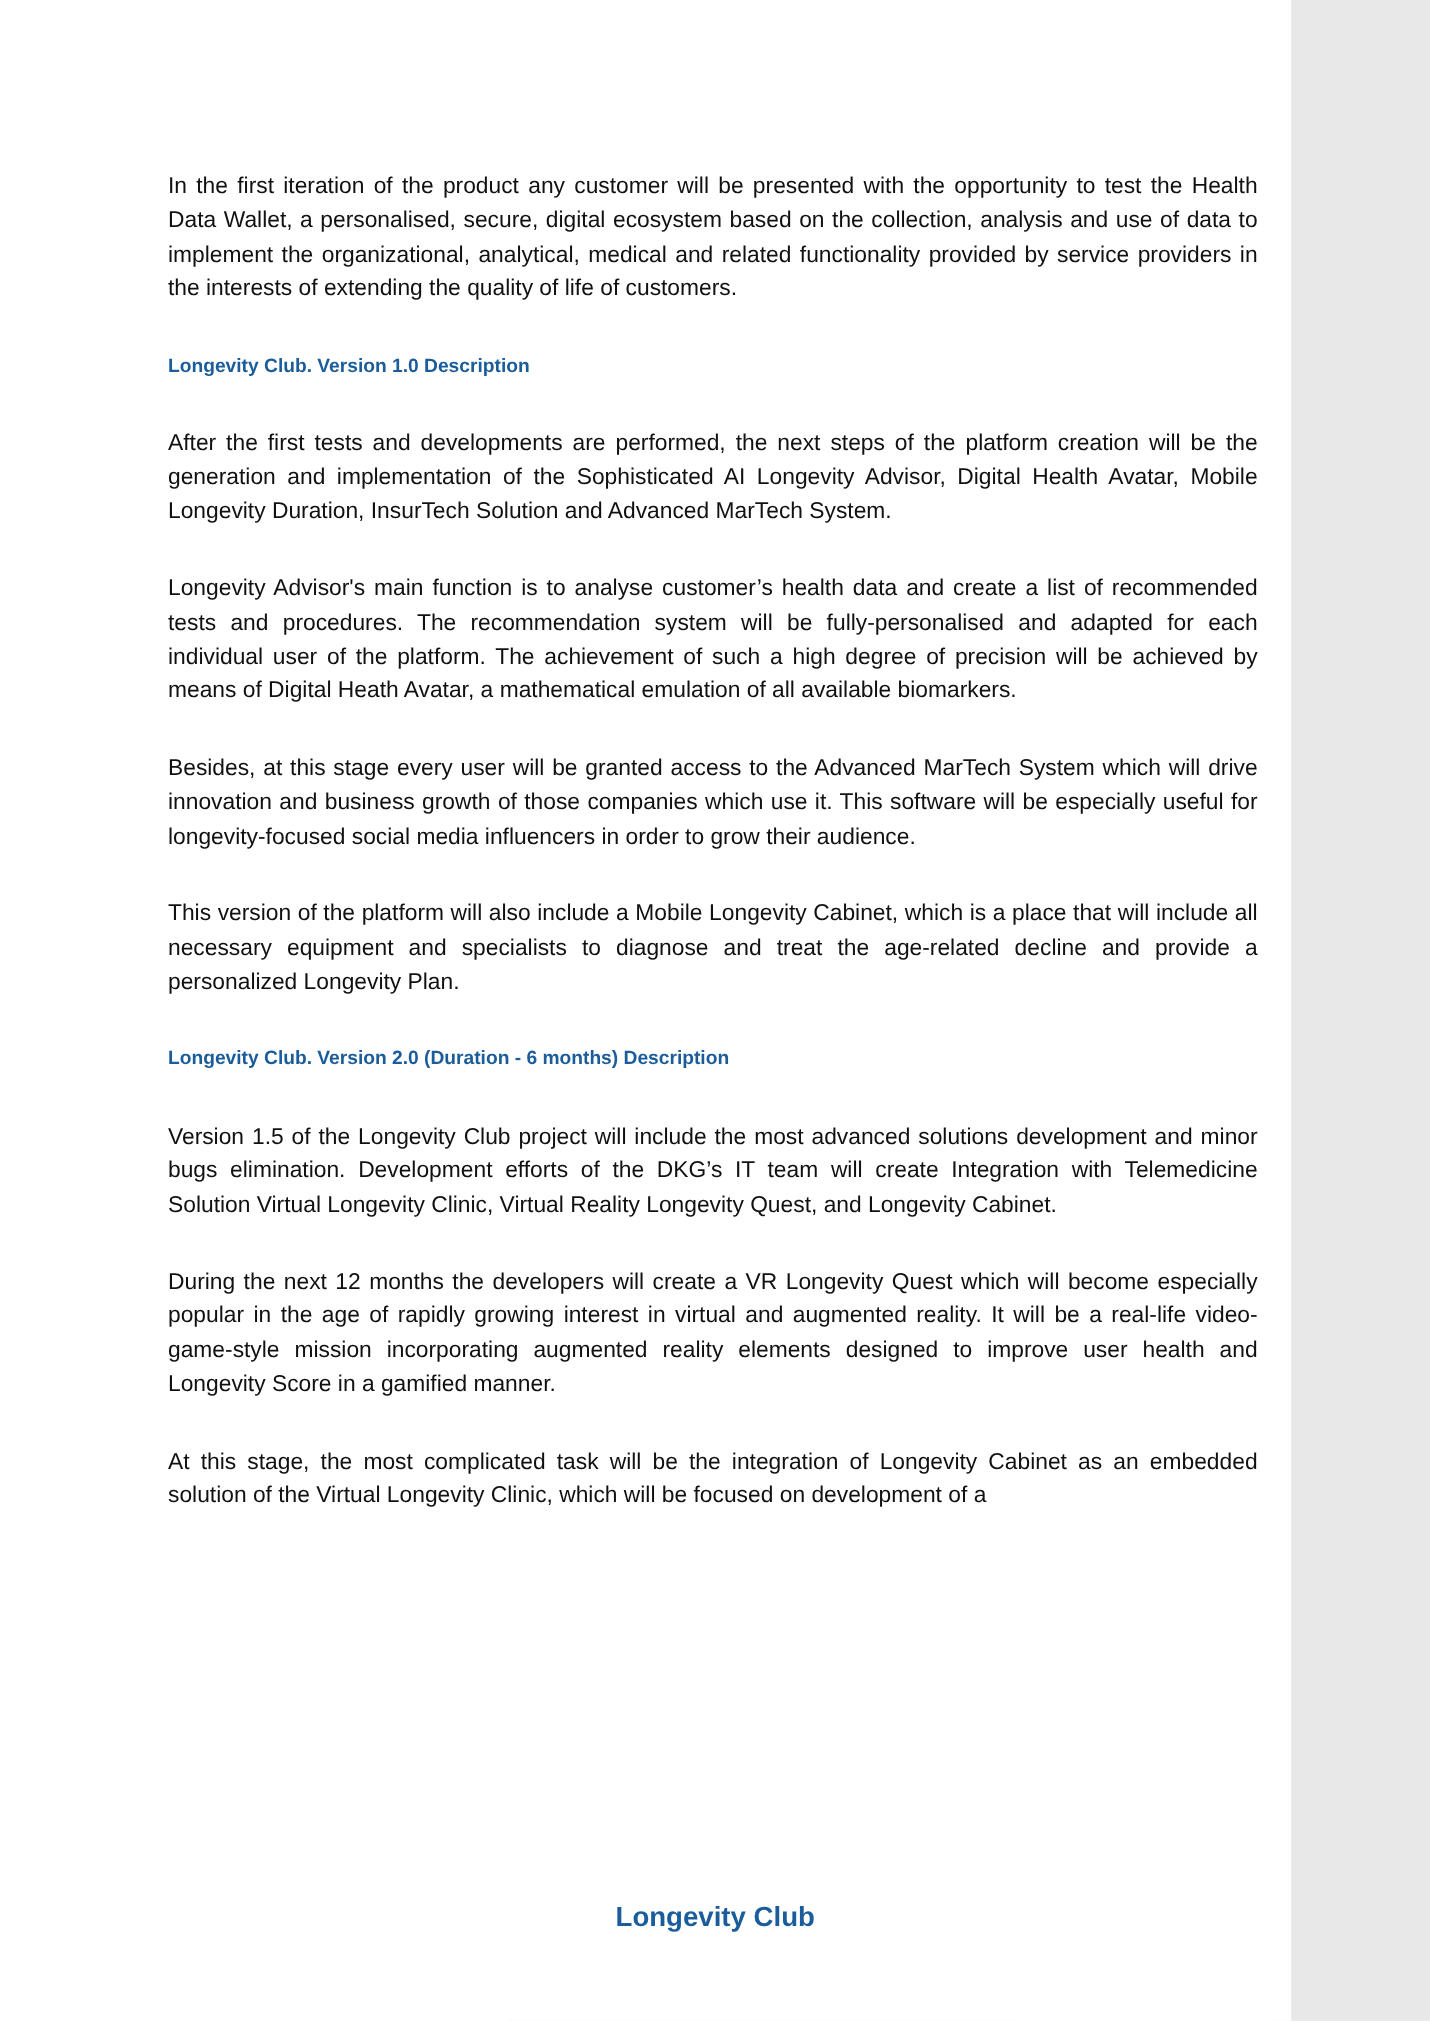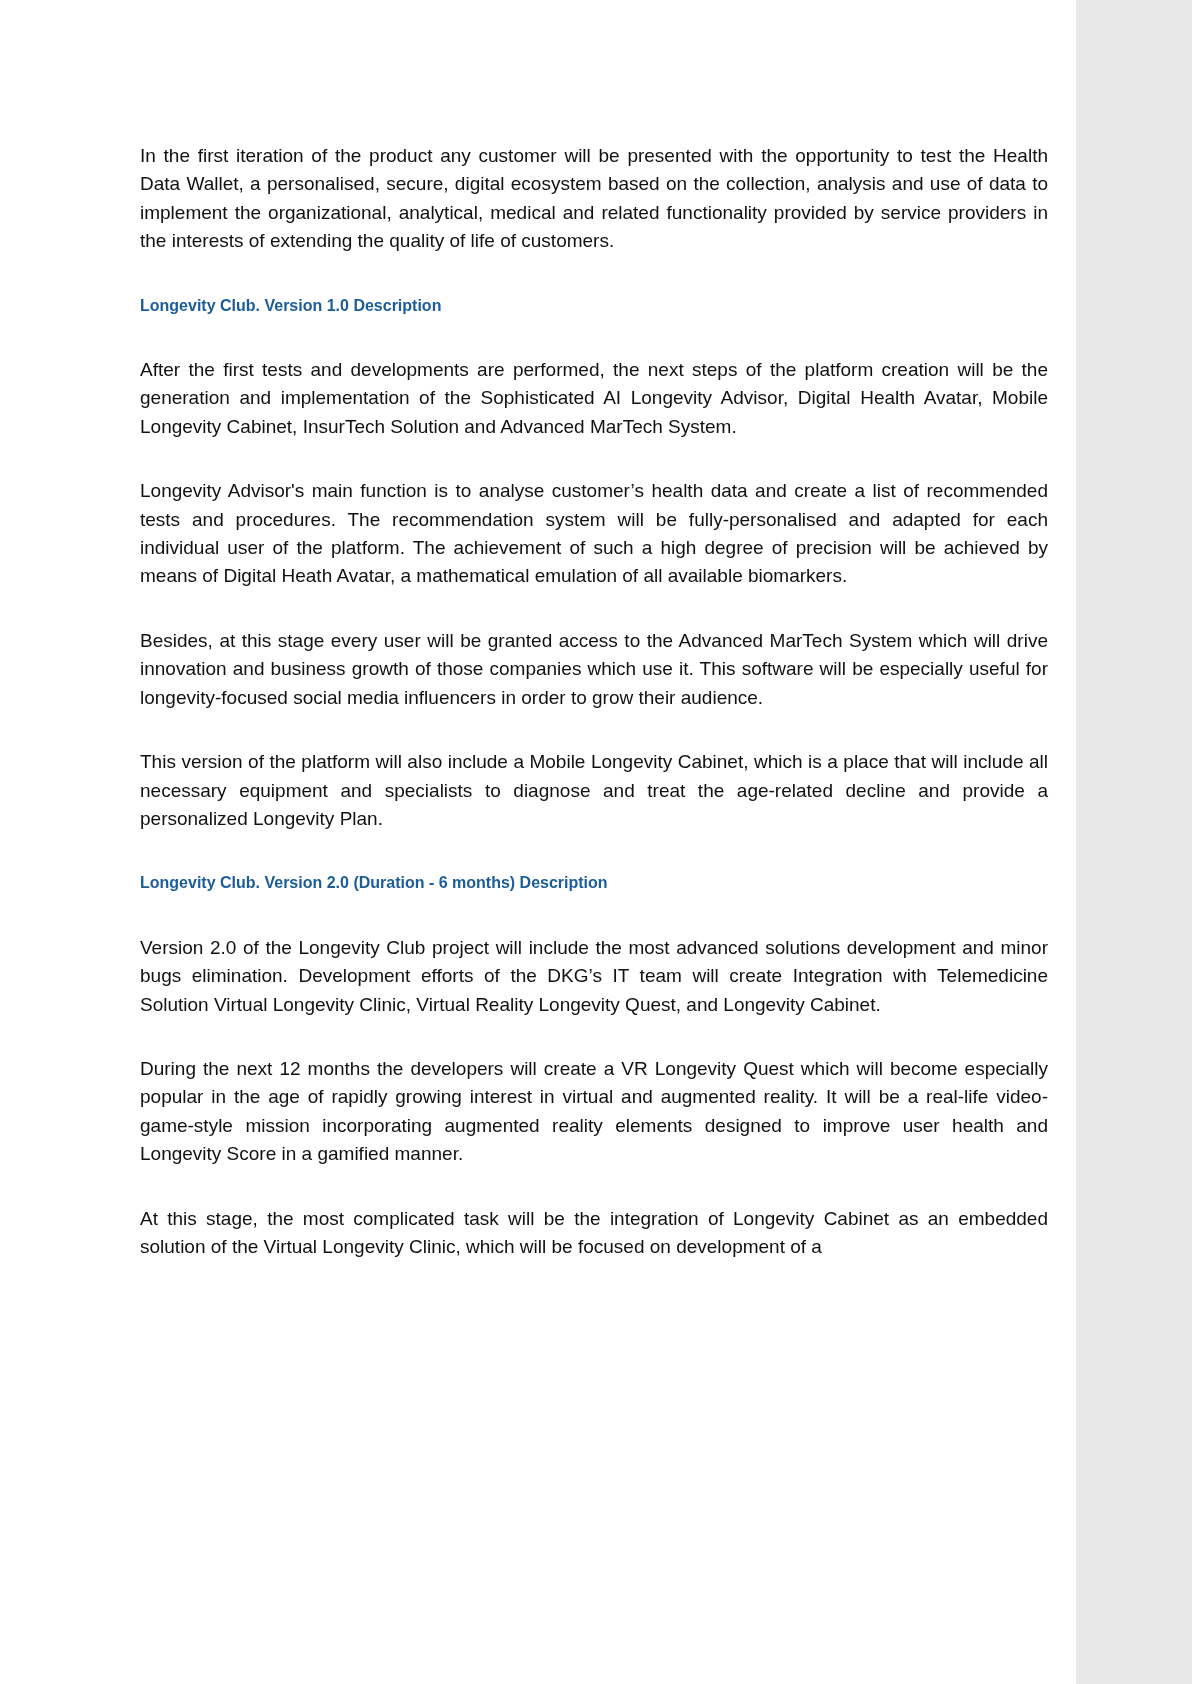--- a/index.html
+++ b/index.html
@@ -57,31 +57,32 @@
 </style>
 </head>
 <body>
 
 <div class="page">
   <div class="content">
     <p>In the first iteration of the product any customer will be presented with the opportunity to test the Health Data Wallet, a personalised, secure, digital ecosystem based on the collection, analysis and use of data to implement the organizational, analytical, medical and related functionality provided by service providers in the interests of extending the quality of life of customers.</p>
 
     <h2>Longevity Club. Version 1.0 Description</h2>
 
-    <p>After the first tests and developments are performed, the next steps of the platform creation will be the generation and implementation of the Sophisticated AI Longevity Advisor, Digital Health Avatar, Mobile Longevity Cabinet, InsurTech Solution and Advanced MarTech System.</p>
+    <p>After the first tests and developments are performed, the next steps of the platform creation will be the generation and implementation of the Sophisticated AI Longevity Advisor, Digital Health Avatar, Mobile Longevity Duration, InsurTech Solution and Advanced MarTech System.</p>
 
     <p>Longevity Advisor's main function is to analyse customer’s health data and create a list of recommended tests and procedures. The recommendation system will be fully-personalised and adapted for each individual user of the platform. The achievement of such a high degree of precision will be achieved by means of Digital Heath Avatar, a mathematical emulation of all available biomarkers.</p>
 
     <p>Besides, at this stage every user will be granted access to the Advanced MarTech System which will drive innovation and business growth of those companies which use it. This software will be especially useful for longevity-focused social media influencers in order to grow their audience.</p>
 
     <p>This version of the platform will also include a Mobile Longevity Cabinet, which is a place that will include all necessary equipment and specialists to diagnose and treat the age-related decline and provide a personalized Longevity Plan.</p>
 
     <h2>Longevity Club. Version 2.0 (Duration - 6 months) Description</h2>
 
-    <p>Version 2.0 of the Longevity Club project will include the most advanced solutions development and minor bugs elimination. Development efforts of the DKG’s IT team will create Integration with Telemedicine Solution Virtual Longevity Clinic, Virtual Reality Longevity Quest, and Longevity Cabinet.</p>
+    <p>Version 1.5 of the Longevity Club project will include the most advanced solutions development and minor bugs elimination. Development efforts of the DKG’s IT team will create Integration with Telemedicine Solution Virtual Longevity Clinic, Virtual Reality Longevity Quest, and Longevity Cabinet.</p>
 
 
     <p>During the next 12 months the developers will create a VR Longevity Quest which will become especially popular in the age of rapidly growing interest in virtual and augmented reality. It will be a real-life video-game-style mission incorporating augmented reality elements designed to improve user health and Longevity Score in a gamified manner.</p>
 
     <p>At this stage, the most complicated task will be the integration of Longevity Cabinet as an embedded solution of the Virtual Longevity Clinic, which will be focused on development of a</p>
   </div>
 
+  <div class="page-footer">Longevity Club</div>
 </div>
 
 </body></html>

